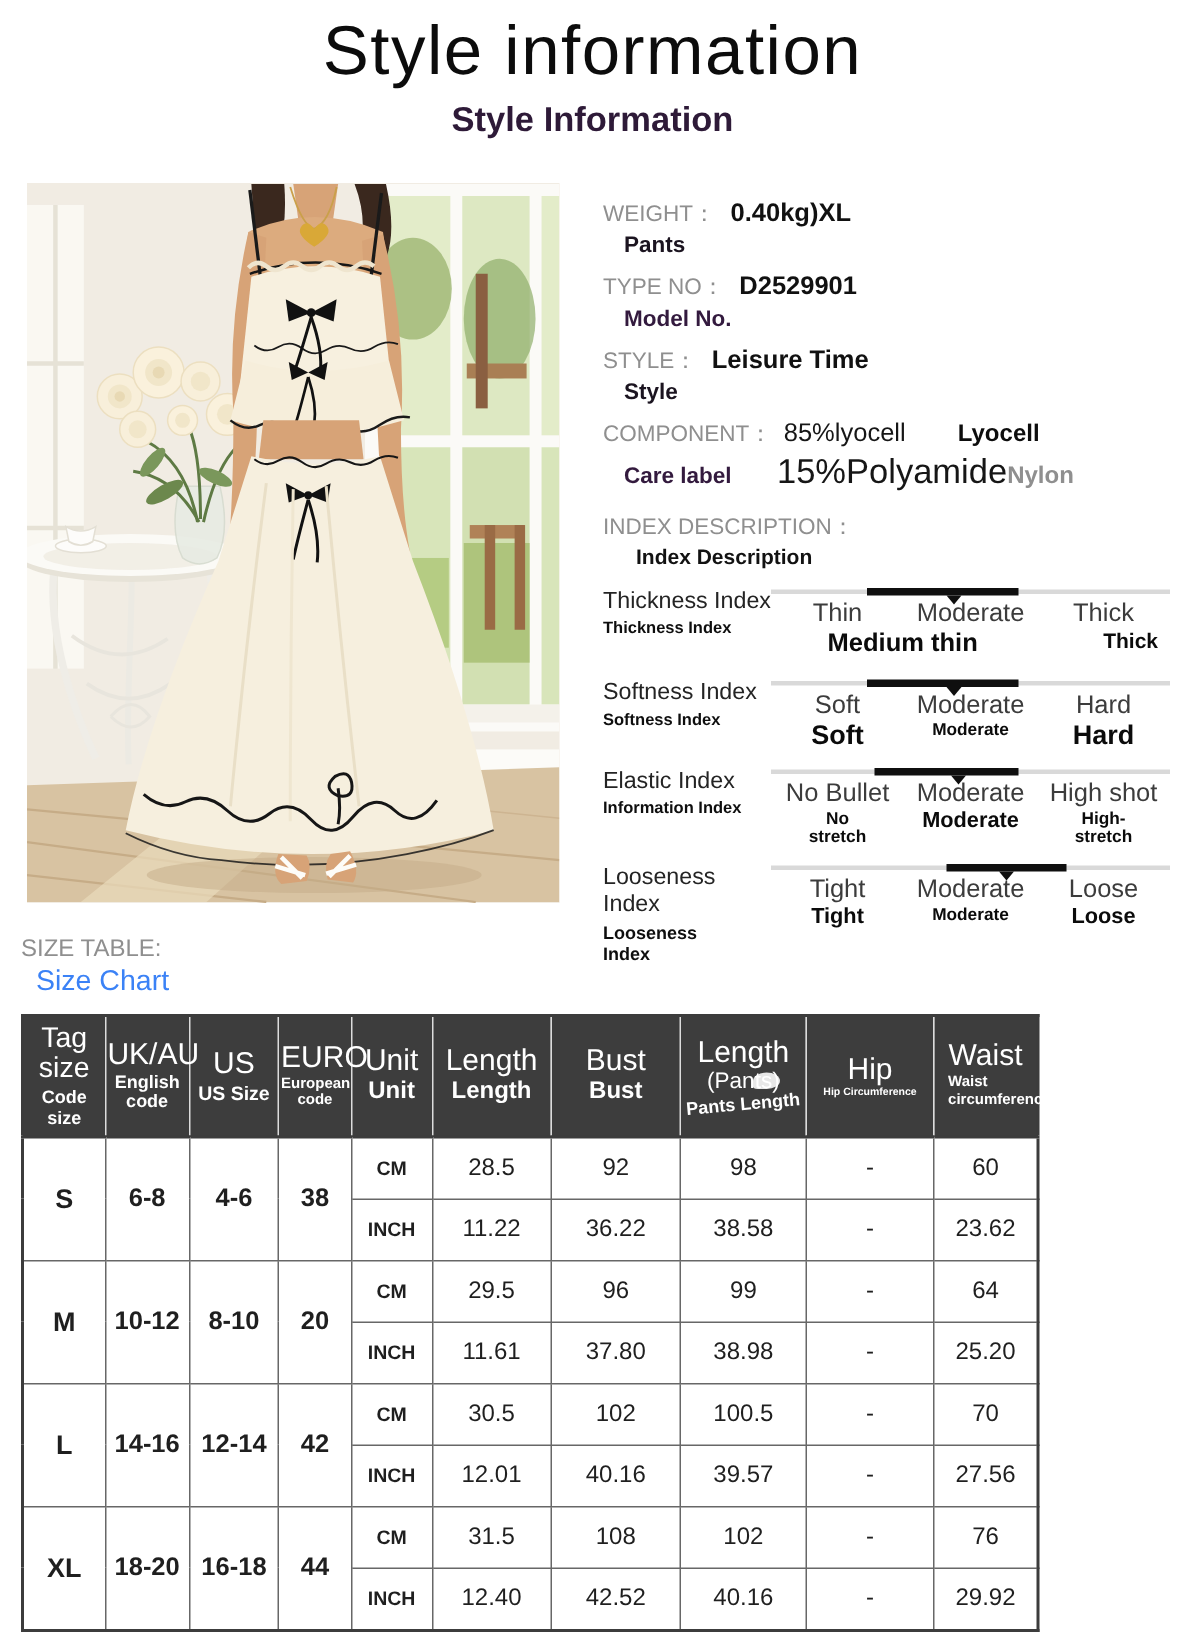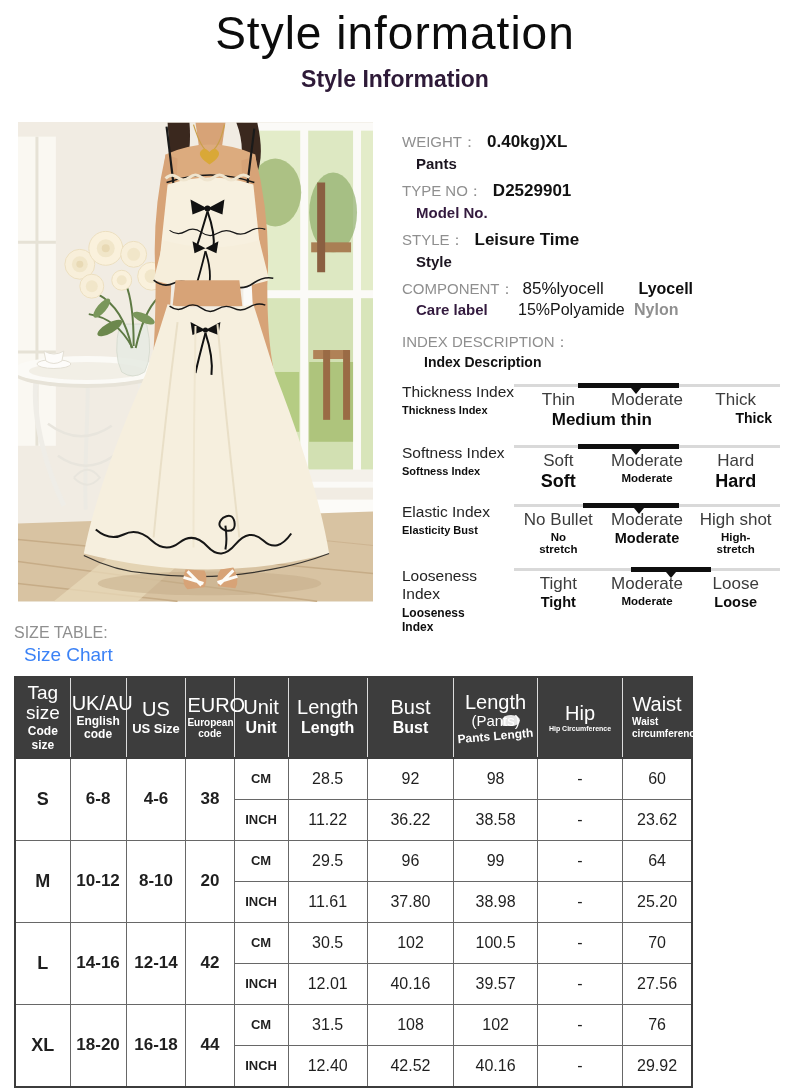--- a/index.html
+++ b/index.html
@@ -20,21 +20,21 @@
   .info{position:absolute;left:402px;top:132px;width:378px;}
   .spec-row{margin-bottom:9px;}
   .lab{color:#8f8f8f;font-size:15px;}
   .val{color:#111;font-weight:600;font-size:17px;margin-left:10px;}
   .sub-line{margin-top:3px;margin-left:14px;font-weight:700;font-size:15px;color:#1b1420;}
   .purple{color:#331a3e;}
   .comp-l1 .comp-val{display:inline-block;min-width:116px;font-size:17px;font-weight:400;color:#161616;margin-left:8px;}
   .comp-en{font-weight:700;font-size:16px;color:#0d0d0d;}
   .comp-l2{margin-top:2px;}
   .comp-sub{display:inline-block;width:102px;margin-left:14px;font-weight:700;font-size:15px;color:#331a3e;}
-  .comp-val2{display:inline-block;min-width:116px;font-size:16px;color:#161616;}
+  .comp-val2{display:inline-block;min-width:116px;font-size:23px;color:#161616;text-align:right;}
   .comp-en2{font-weight:700;font-size:16px;color:#8f8f8f;}
 
   
   .indexes{margin-top:14px;}
   .idx-heading{color:#8f8f8f;font-size:15px;}
   .idx-heading-sub{margin:2px 0 10px 22px;font-weight:700;font-size:14px;color:#121212;}
   .idx-row{display:flex;margin-bottom:9px;min-height:48px;}
   .idx-label{width:112px;flex:none;padding-top:3px;}
   .idx-main{font-size:15.5px;color:#242424;line-height:1.15;}
   .idx-sub{margin-top:3px;font-weight:700;font-size:11px;color:#0e0e0e;line-height:1.2;}
@@ -284,21 +284,21 @@
             <div class="bcol b-lg">Soft</div>
             <div class="bcol b-sm">Moderate</div>
             <div class="bcol b-lg">Hard</div>
           </div>
         </div>
       </div>
 
       <div class="idx-row">
         <div class="idx-label">
           <div class="idx-main">Elastic Index</div>
-          <div class="idx-sub">Elasticity Bust</div>
+          <div class="idx-sub">Information Index</div>
         </div>
         <div class="idx-slider">
           <div class="track">
               <div class="seg" style="left:26%;width:36%"></div>
               <div class="mark" style="left:47%"></div>
             </div>
           <div class="opts">
             <div class="opt">No Bullet</div>
             <div class="opt">Moderate</div>
             <div class="opt">High shot</div>

